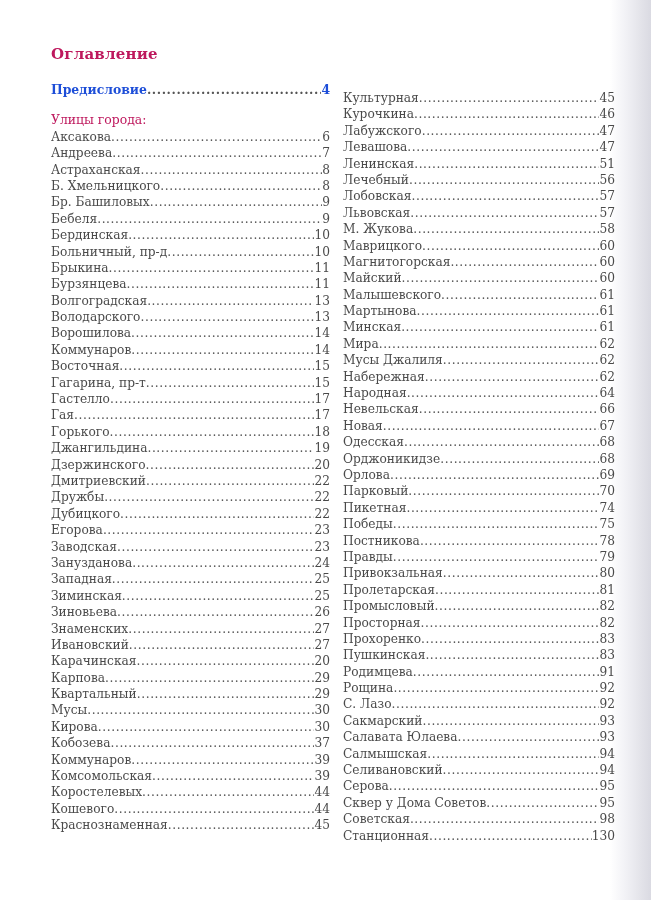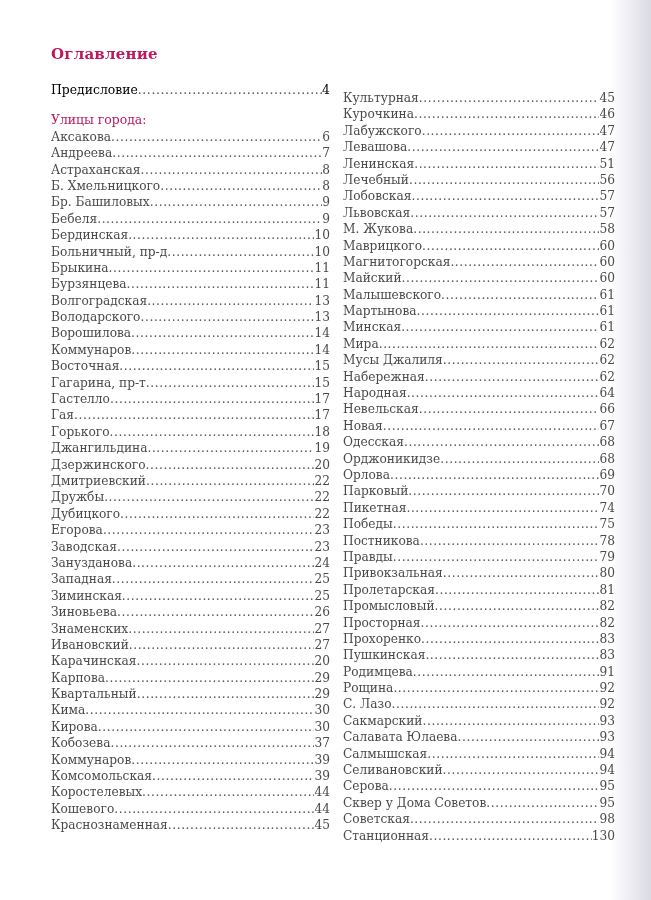--- a/index.html
+++ b/index.html
@@ -19,21 +19,21 @@
   .col.left { left:51px; width:279px; }
   .col.right { left:343px; width:272px;margin-top:8px; }
   .entry {
     display:flex; align-items:baseline; height:16.4px; line-height:16.4px;
     font-size:12.2px; white-space:nowrap; overflow:hidden;
   }
   .entry .name { flex:0 0 auto; }
   .entry .dots { flex:1 1 auto; overflow:hidden; color:#555; letter-spacing:0.6px; }
   .entry .dots::after { content:"................................................................................................................................"; }
   .entry .page { flex:0 0 auto; }
-  .entry.bold { font-weight:normal; color:#000000; font-size:12.4px; }
+  .entry.bold { font-weight:bold; color:#1d4ed8; font-size:12.4px; }
   .section-head { font-weight:normal; color:#be185d; font-size:12.4px; height:16.4px; line-height:16.4px; margin-top:14px; }
 </style>
 </head>
 <body>
 
 <div class="title">Оглавление</div>
 
 <div class="col left">
   <div class="entry bold">
     <span class="name">Предисловие</span>
@@ -211,21 +211,21 @@
         <span class="name">Карпова</span>
         <span class="dots"></span>
         <span class="page">29</span>
       </div>
       <div class="entry">
         <span class="name">Квартальный</span>
         <span class="dots"></span>
         <span class="page">29</span>
       </div>
       <div class="entry">
-        <span class="name">Кима</span>
+        <span class="name">Мусы</span>
         <span class="dots"></span>
         <span class="page">30</span>
       </div>
       <div class="entry">
         <span class="name">Кирова</span>
         <span class="dots"></span>
         <span class="page">30</span>
       </div>
       <div class="entry">
         <span class="name">Кобозева</span>

